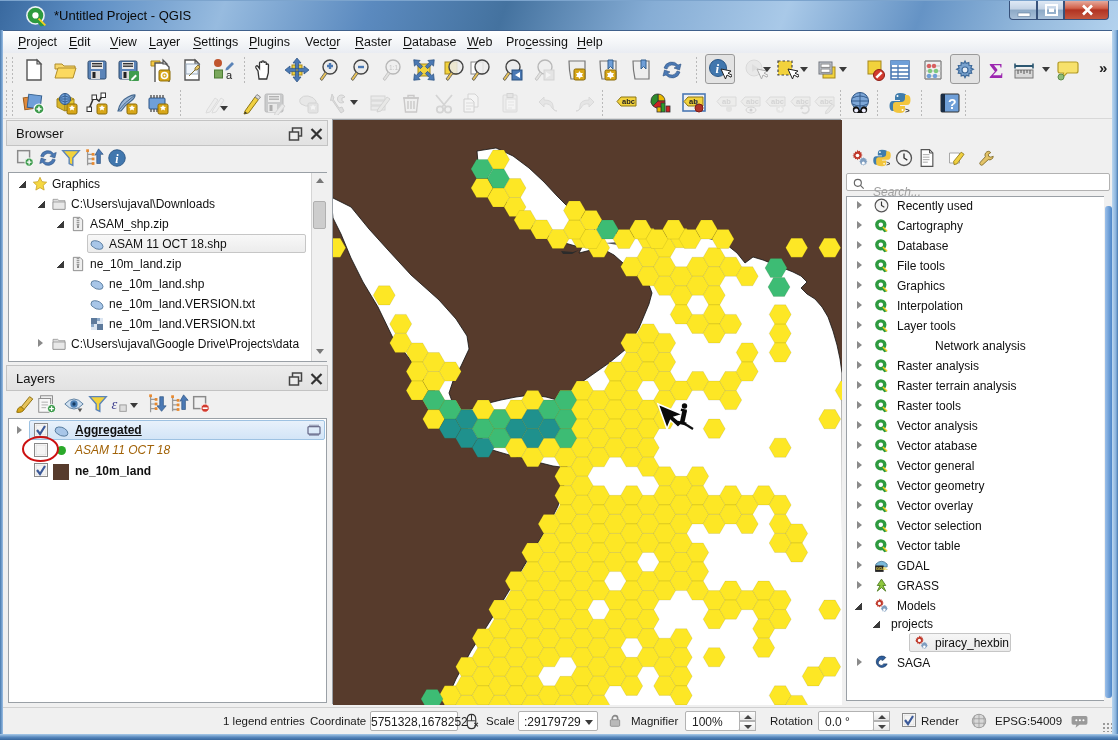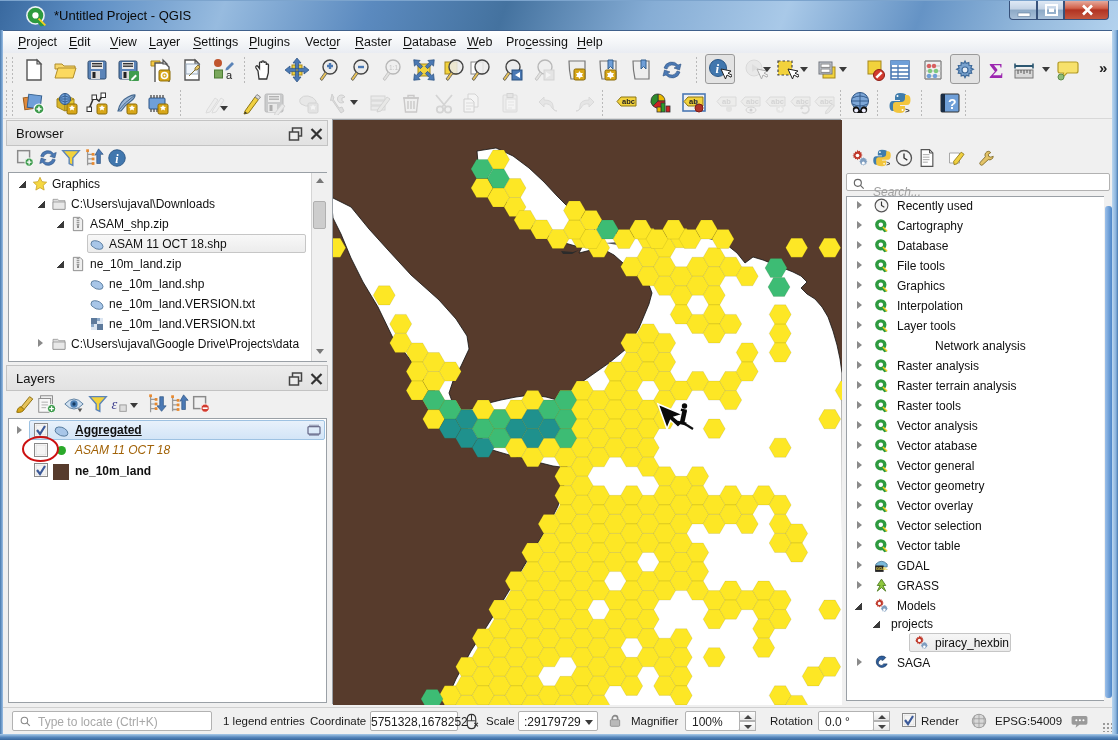--- a/index.html
+++ b/index.html
@@ -1199,27 +1199,20 @@
       <div class="caret closed" style="left:10px;top:461px;"></div>
       <div class="icon" style="left:26px;top:457px;width:17px;height:17px;"><svg viewBox="0 0 24 24">
           <path d="M18 5 a8 8 0 1 0 2 9 h-5 a4 4 0 1 1 -1-5 z" fill="#2d5e9e" stroke="#16365e" stroke-width="1"></path>
         </svg></div>
       <div class="trow" style="left:50px;top:459px;">SAGA</div>
     </div>
     <div class="abs" style="left:1104px;top:196px;width:9px;height:505px;background:#f0f0f0;">
       <div class="abs" style="left:1px;top:10px;width:7px;height:492px;background:linear-gradient(90deg,#9cc0ea,#4c86c8);border-radius:3px;"></div>
     </div>
 <div class="abs" id="status">
-      <div class="sbox" style="left:10px;top:3px;width:200px;height:20px;">
-        <svg class="abs" viewBox="0 0 24 24" style="left:6px;top:3px;width:13px;height:13px;">
-          <circle cx="10" cy="10" r="6" fill="none" stroke="#888" stroke-width="2"></circle>
-          <path d="M14.5 14.5 L20 20" stroke="#888" stroke-width="2"></path>
-        </svg>
-        <span style="position:absolute;left:25px;top:3px;color:#a8a8a8;">Type to locate (Ctrl+K)</span>
-      </div>
       <span class="slabel" style="left:221px;">1 legend entries</span>
       <span class="slabel" style="left:308px;">Coordinate</span>
       <div class="sbox" style="left:368px;top:3px;width:88px;height:20px;text-align:center;padding-top:3px;">5751328,1678252</div>
       <div class="icon" style="left:461px;top:5px;width:17px;height:17px;"><svg viewBox="0 0 24 24">
           <path d="M12 2 q6 0 6 7 v6 q0 7 -6 7 -6 0 -6-7 V9 q0-7 6-7 z" fill="none" stroke="#333" stroke-width="1.6"></path>
           <path d="M12 2 v9 M6.5 11 h11" stroke="#333" stroke-width="1.4"></path>
           <path d="M16 14 l5 5 M16 19 l5-5" stroke="#333" stroke-width="1.6"></path>
         </svg></div>
       <span class="slabel" style="left:484px;">Scale</span>
       <div class="sbox" style="left:516px;top:3px;width:80px;height:20px;padding:3px 0 0 5px;">:29179729<div class="ddarr" style="left:66px;top:8px;"></div></div>

